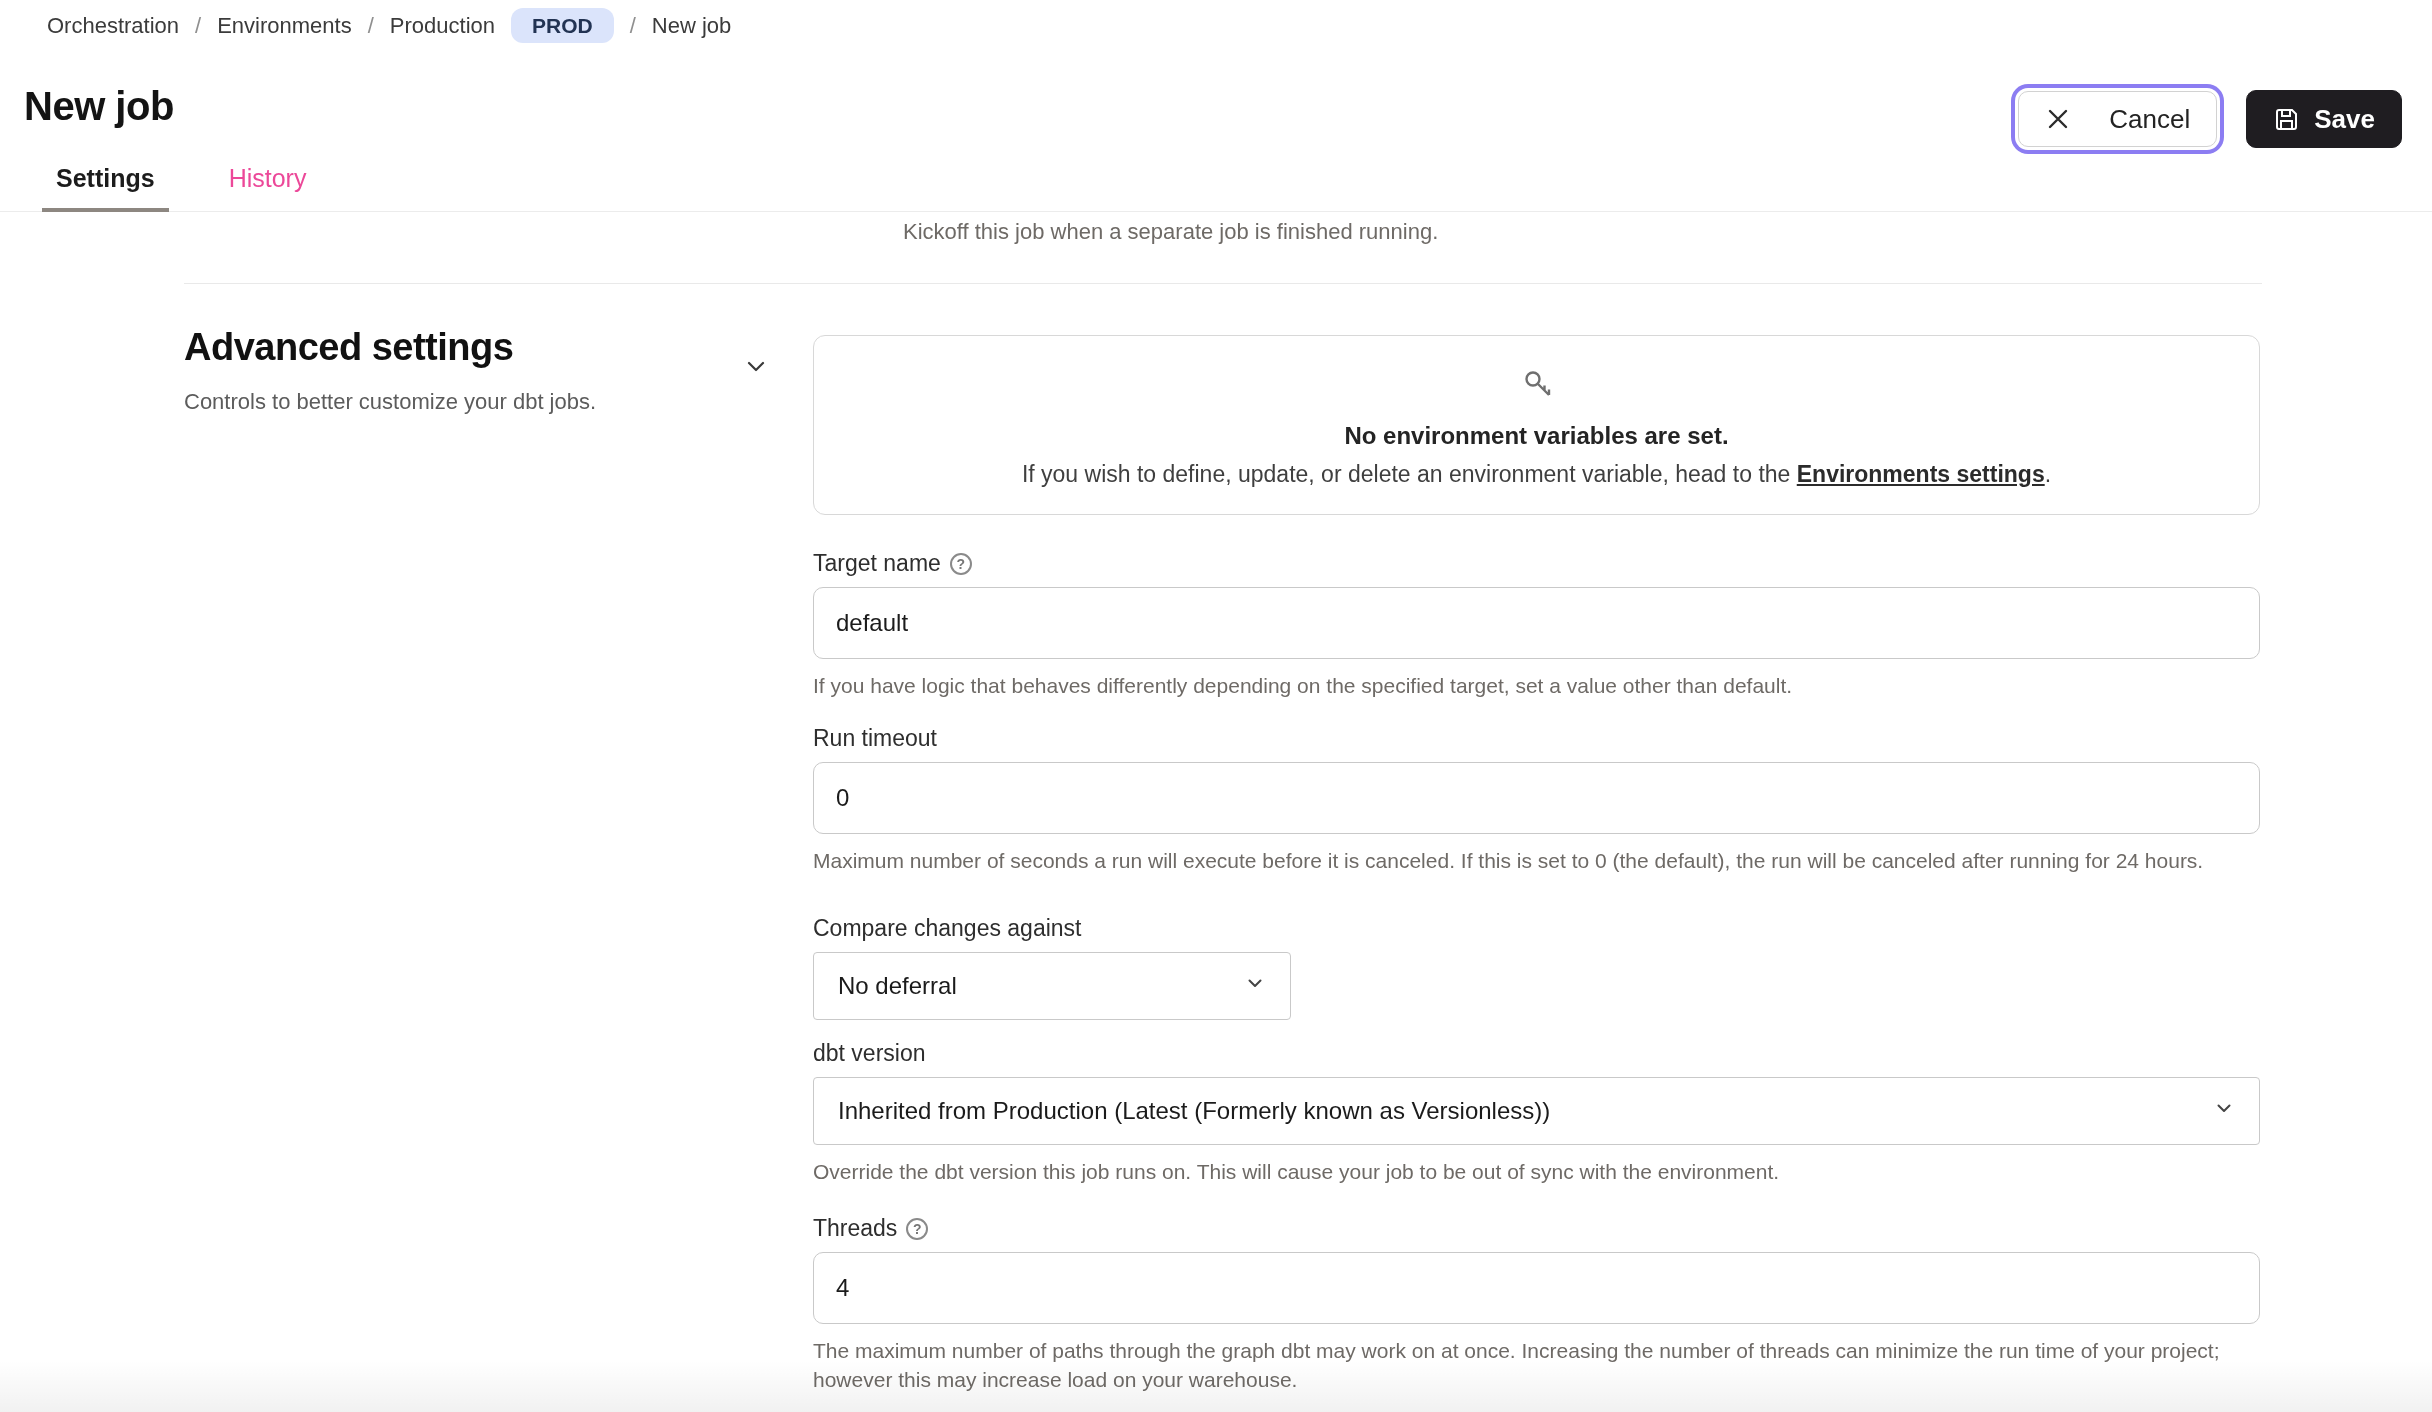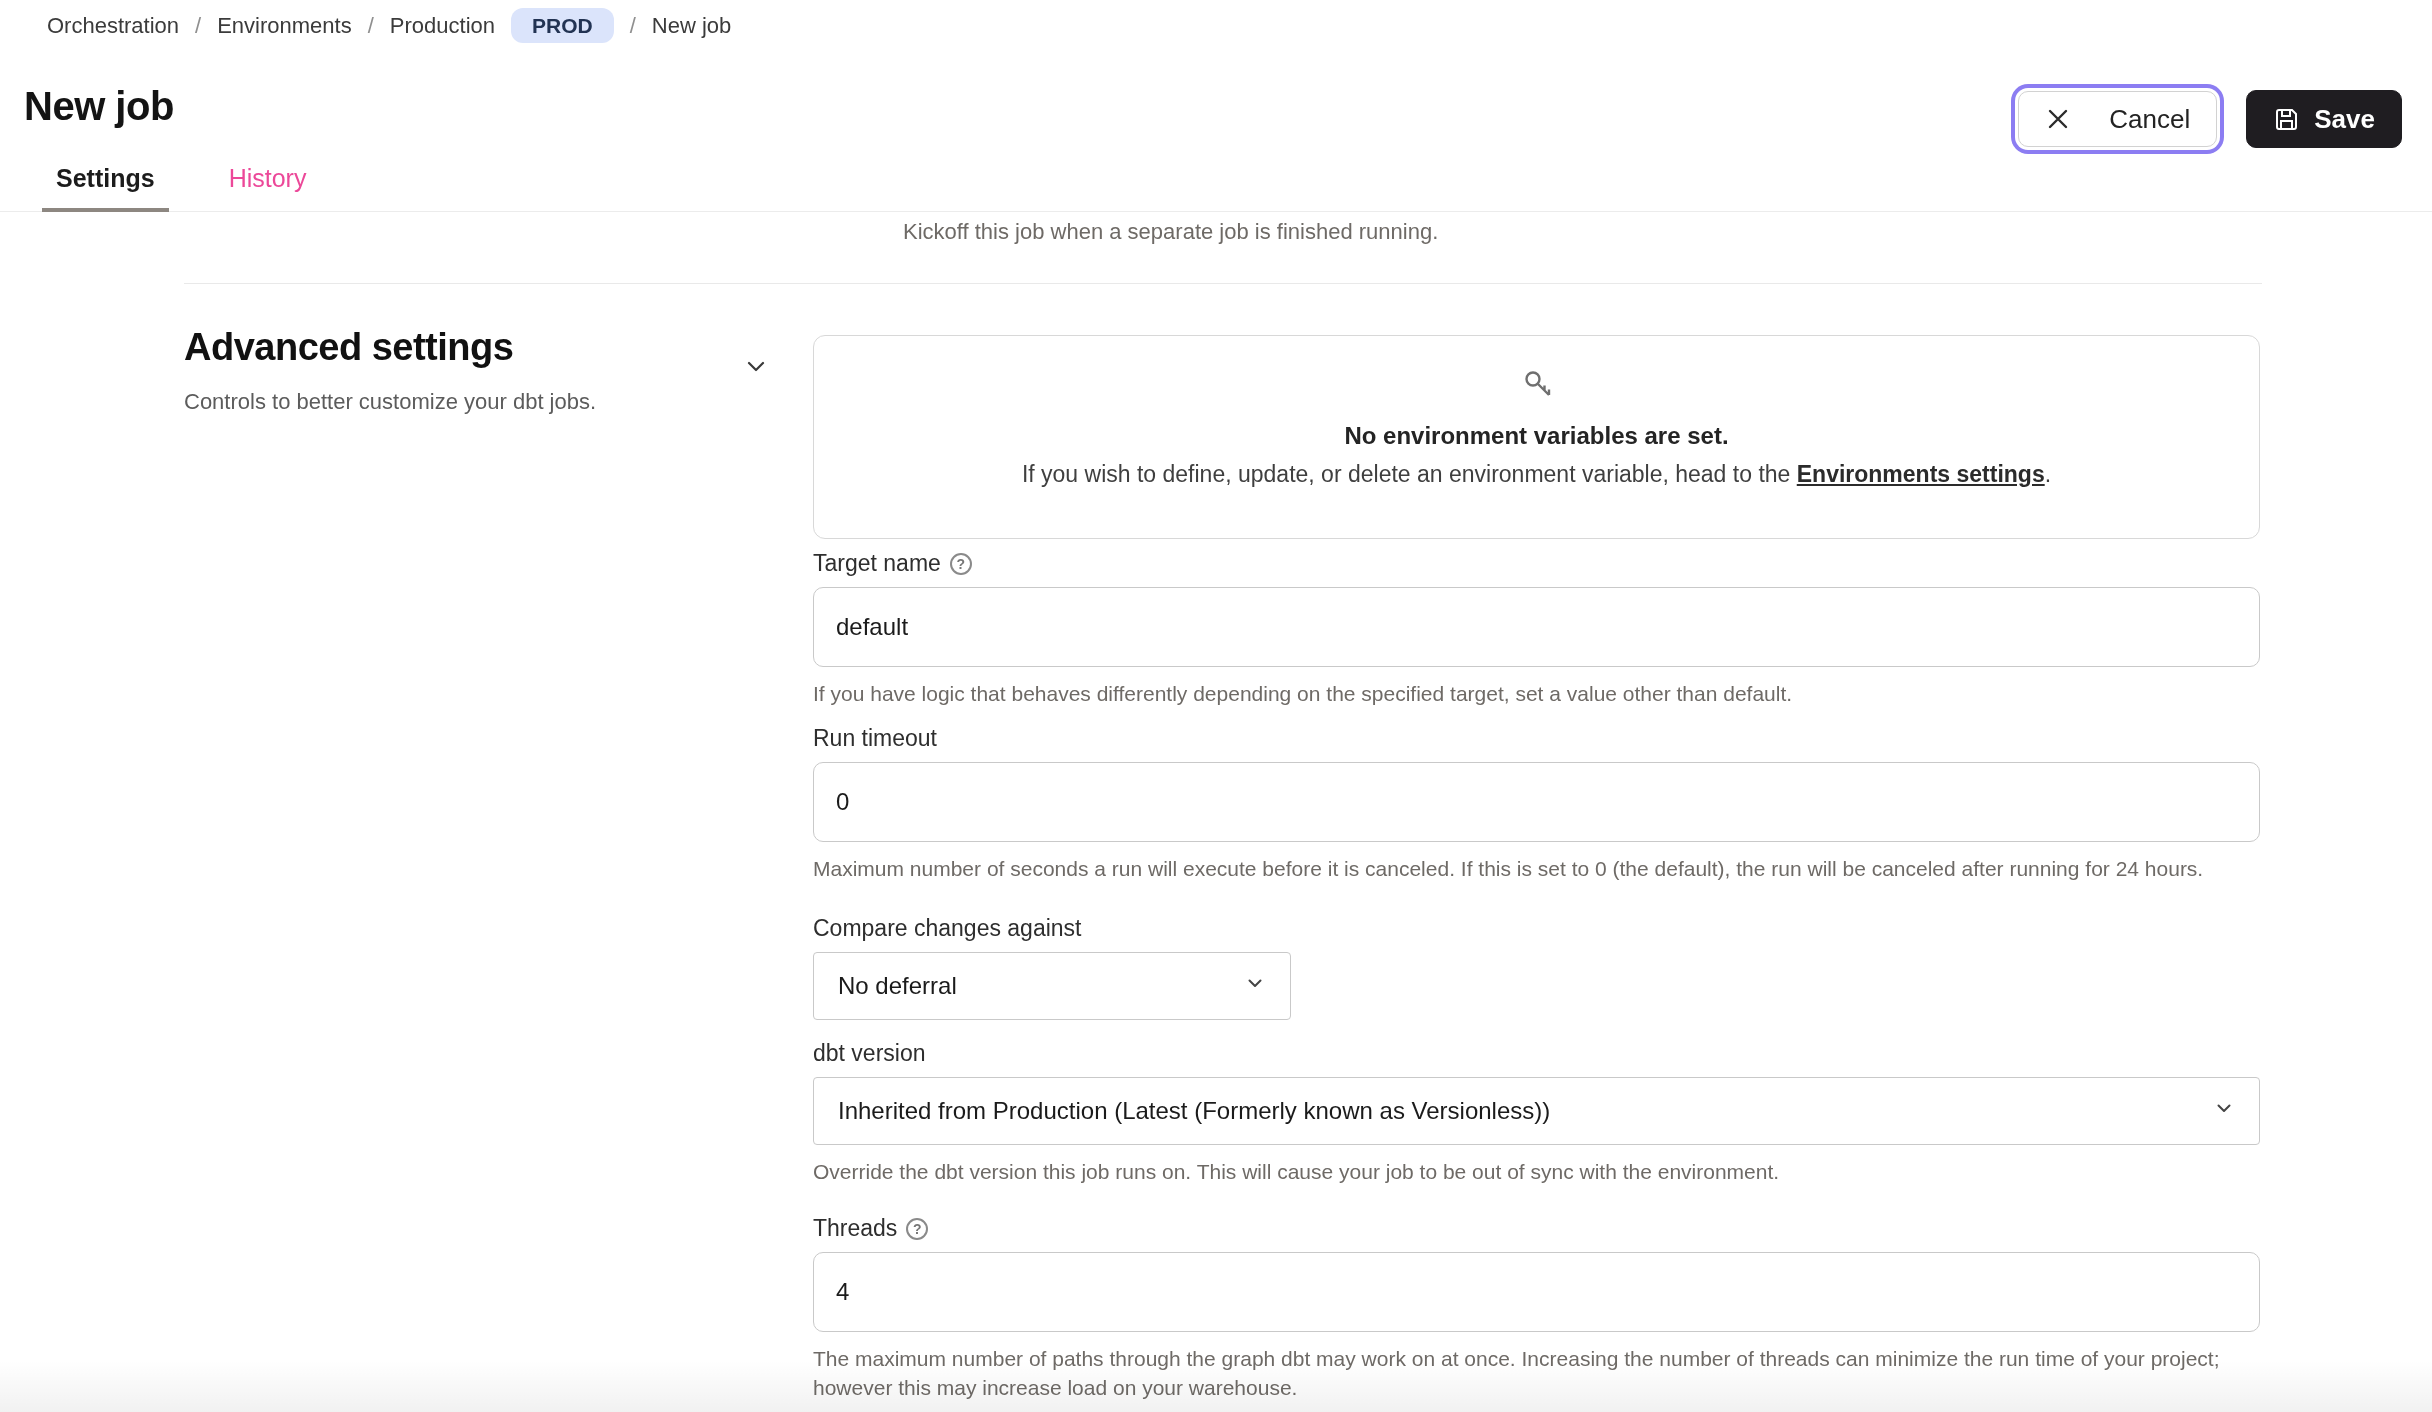--- a/index.html
+++ b/index.html
@@ -40,32 +40,32 @@
 
   .advanced-head { position:absolute; top:326px; left:184px; width:540px; }
   .advanced-head h2 { font-size:38px; font-weight:700; letter-spacing:-0.5px; color:#111; }
   .advanced-head p { margin-top:20px; font-size:22px; color:#5c5c5c; }
   .collapse-chevron { position:absolute; top:352px; left:742px; cursor:pointer; }
 
   
   .form-col { position:absolute; left:813px; top:335px; width:1447px; }
   .group { position:absolute; left:0; width:100%; }
 
-  .env-box { position:absolute; top:0; left:0; width:100%; height:204px; border:1px solid #d8d8d8;
+  .env-box { position:absolute; top:0; left:0; width:100%; height:180px; border:1px solid #d8d8d8;
     border-radius:12px; text-align:center; padding-top:30px; }
   .env-title { margin-top:12px; font-size:24px; font-weight:700; color:#242424; }
   .env-msg { margin-top:11px; font-size:23px; color:#3f3f3f; }
   .env-msg a { color:#2b2b2b; font-weight:700; text-decoration:underline; cursor:pointer; }
 
   .field-label { display:flex; align-items:center; gap:9px; font-size:23px; font-weight:500;
     color:#2e2e2e; margin-bottom:10px; }
   .help-icon { display:inline-flex; align-items:center; justify-content:center; width:22px; height:22px;
     border:2px solid #8a8a8a; border-radius:50%; font-size:14px; font-weight:700; color:#767676;
     cursor:pointer; }
-  .text-input { width:100%; height:80px; border:1px solid #c9c9c9; border-radius:10px; font-size:24px;
+  .text-input { width:100%; height:72px; border:1px solid #c9c9c9; border-radius:10px; font-size:24px;
     padding:0 22px; color:#1b1b1b; font-family:inherit; background:#fff; outline:none; }
   .helper { margin-top:12px; font-size:21px; line-height:29px; color:#6e6a66; }
 
   .select { height:68px; border:1px solid #c9c9c9; border-radius:4px; background:#fff; display:flex;
     align-items:center; justify-content:space-between; padding:0 24px; font-size:24px; font-weight:500;
     color:#1b1b1b; cursor:pointer; }
   .select.narrow { width:478px; }
 
   .grp-target   { top:215px; }
   .grp-timeout  { top:390px; }

